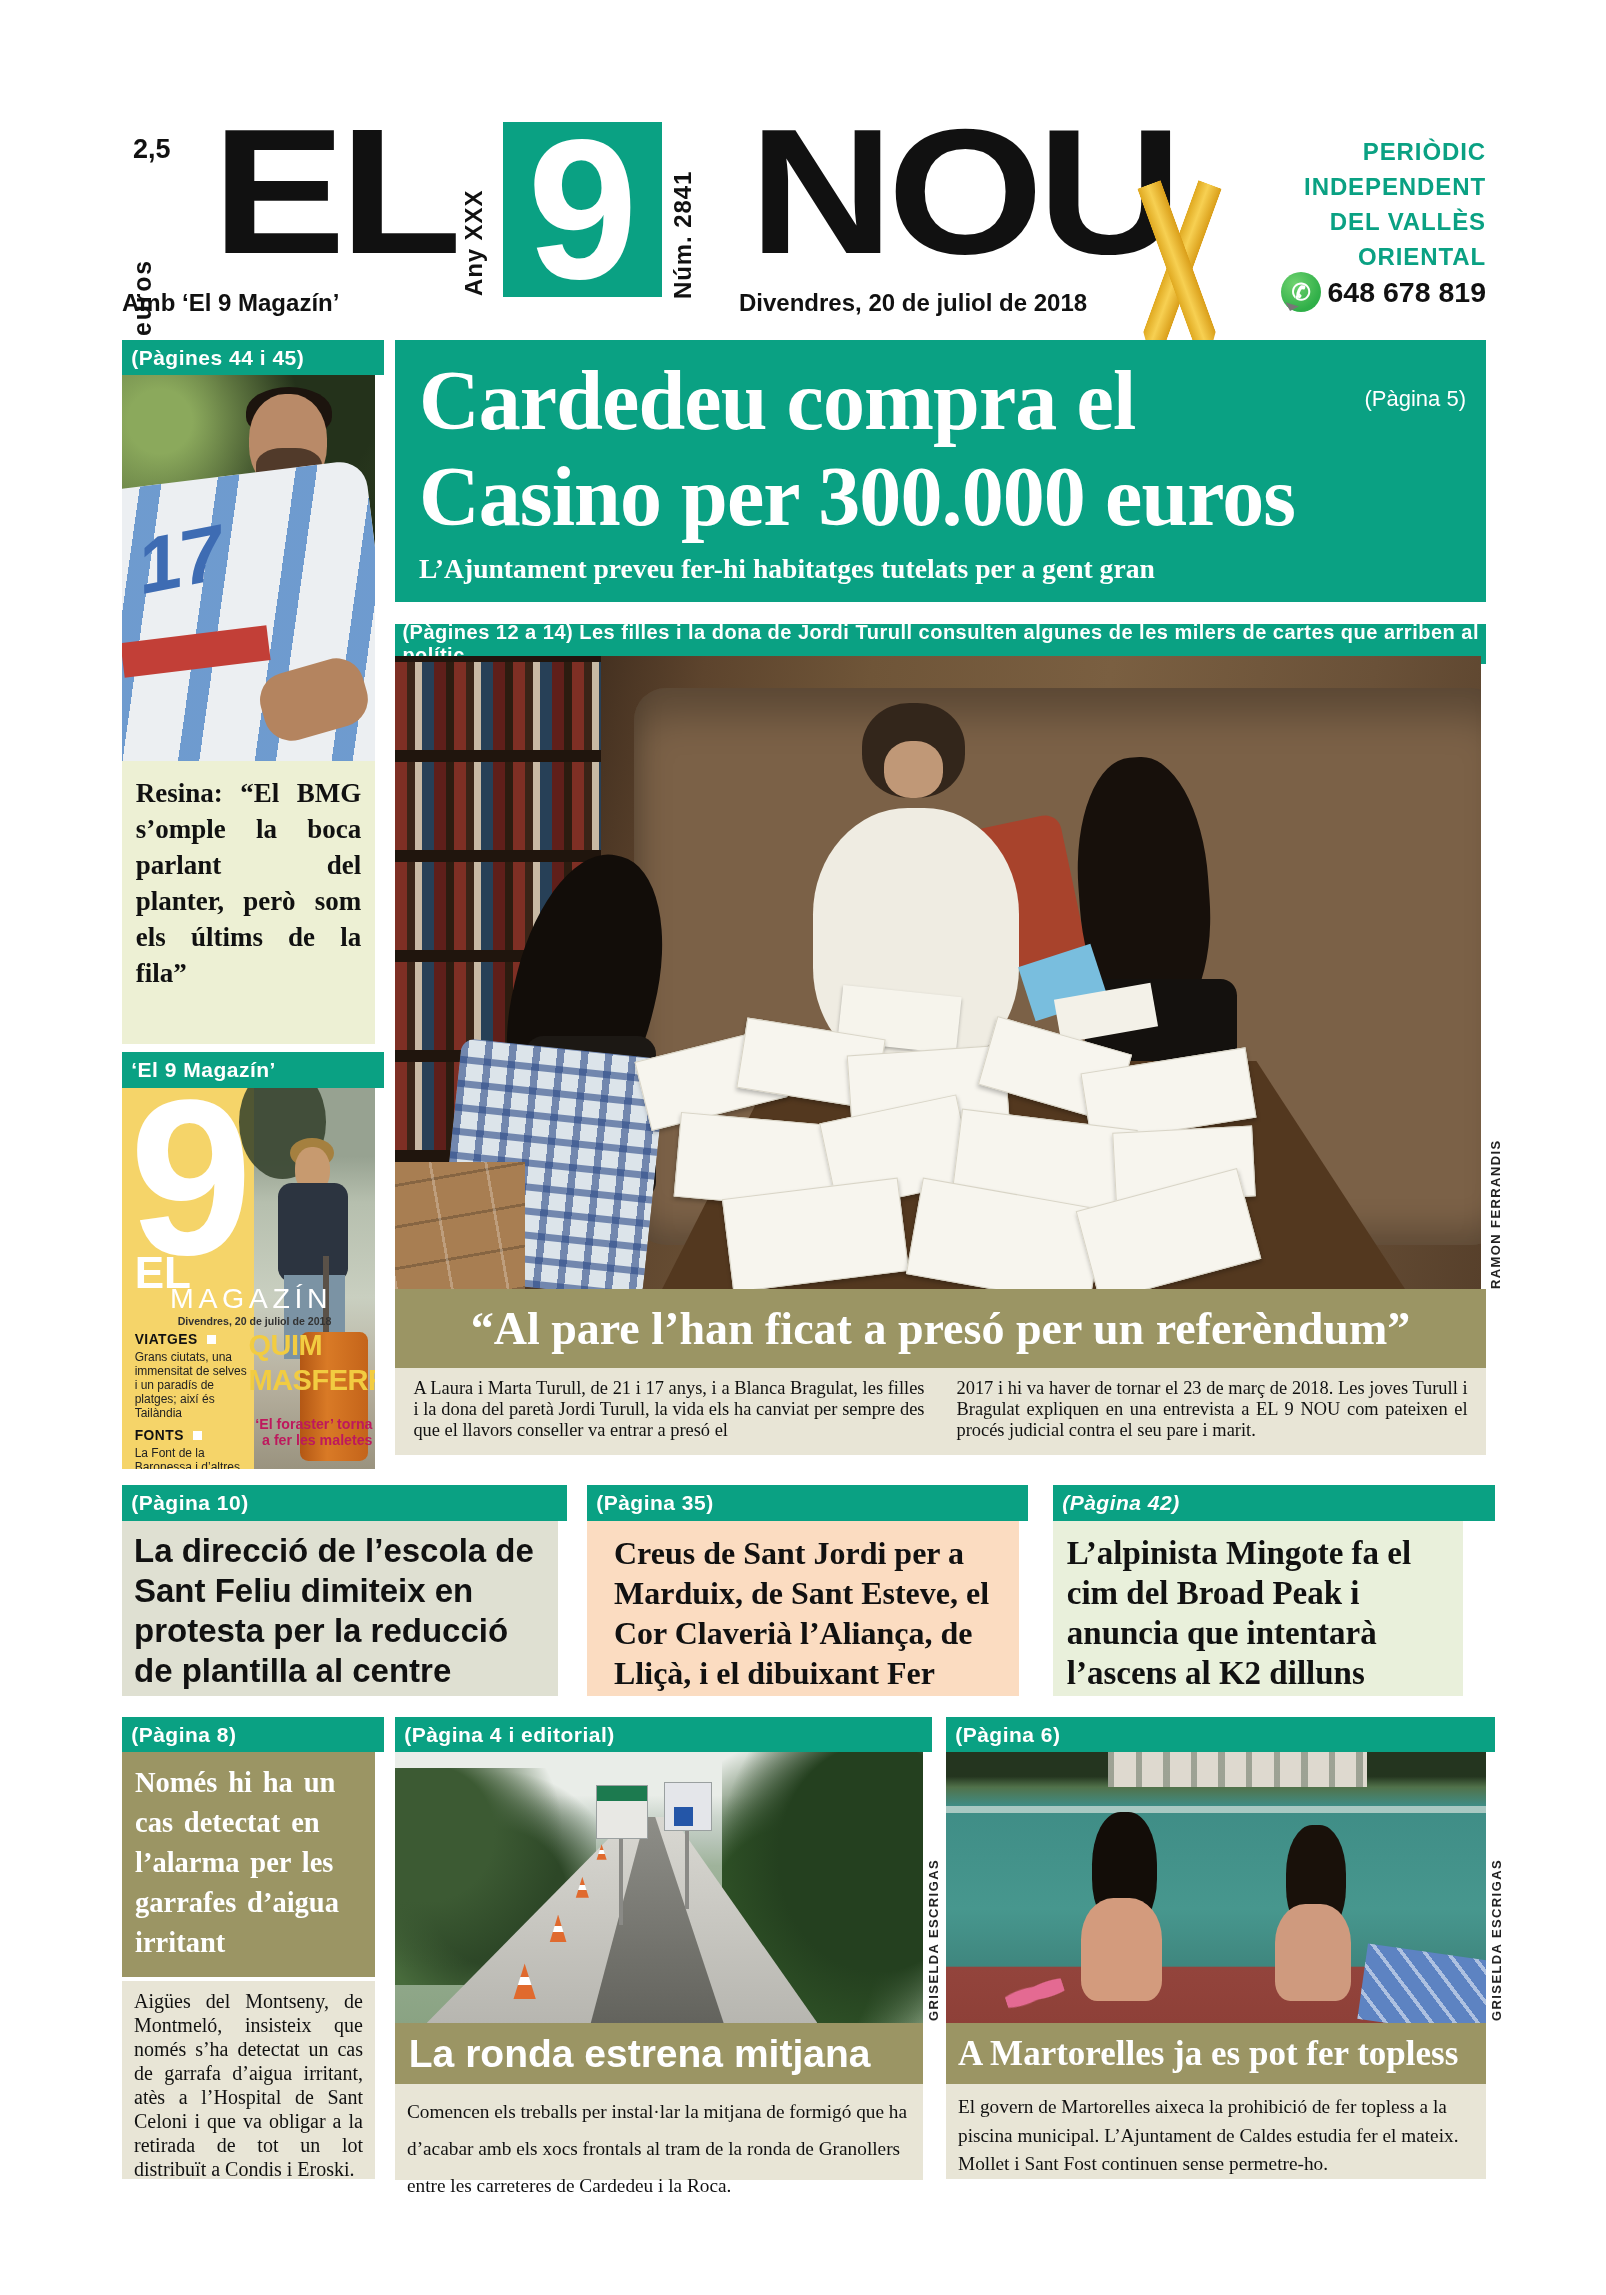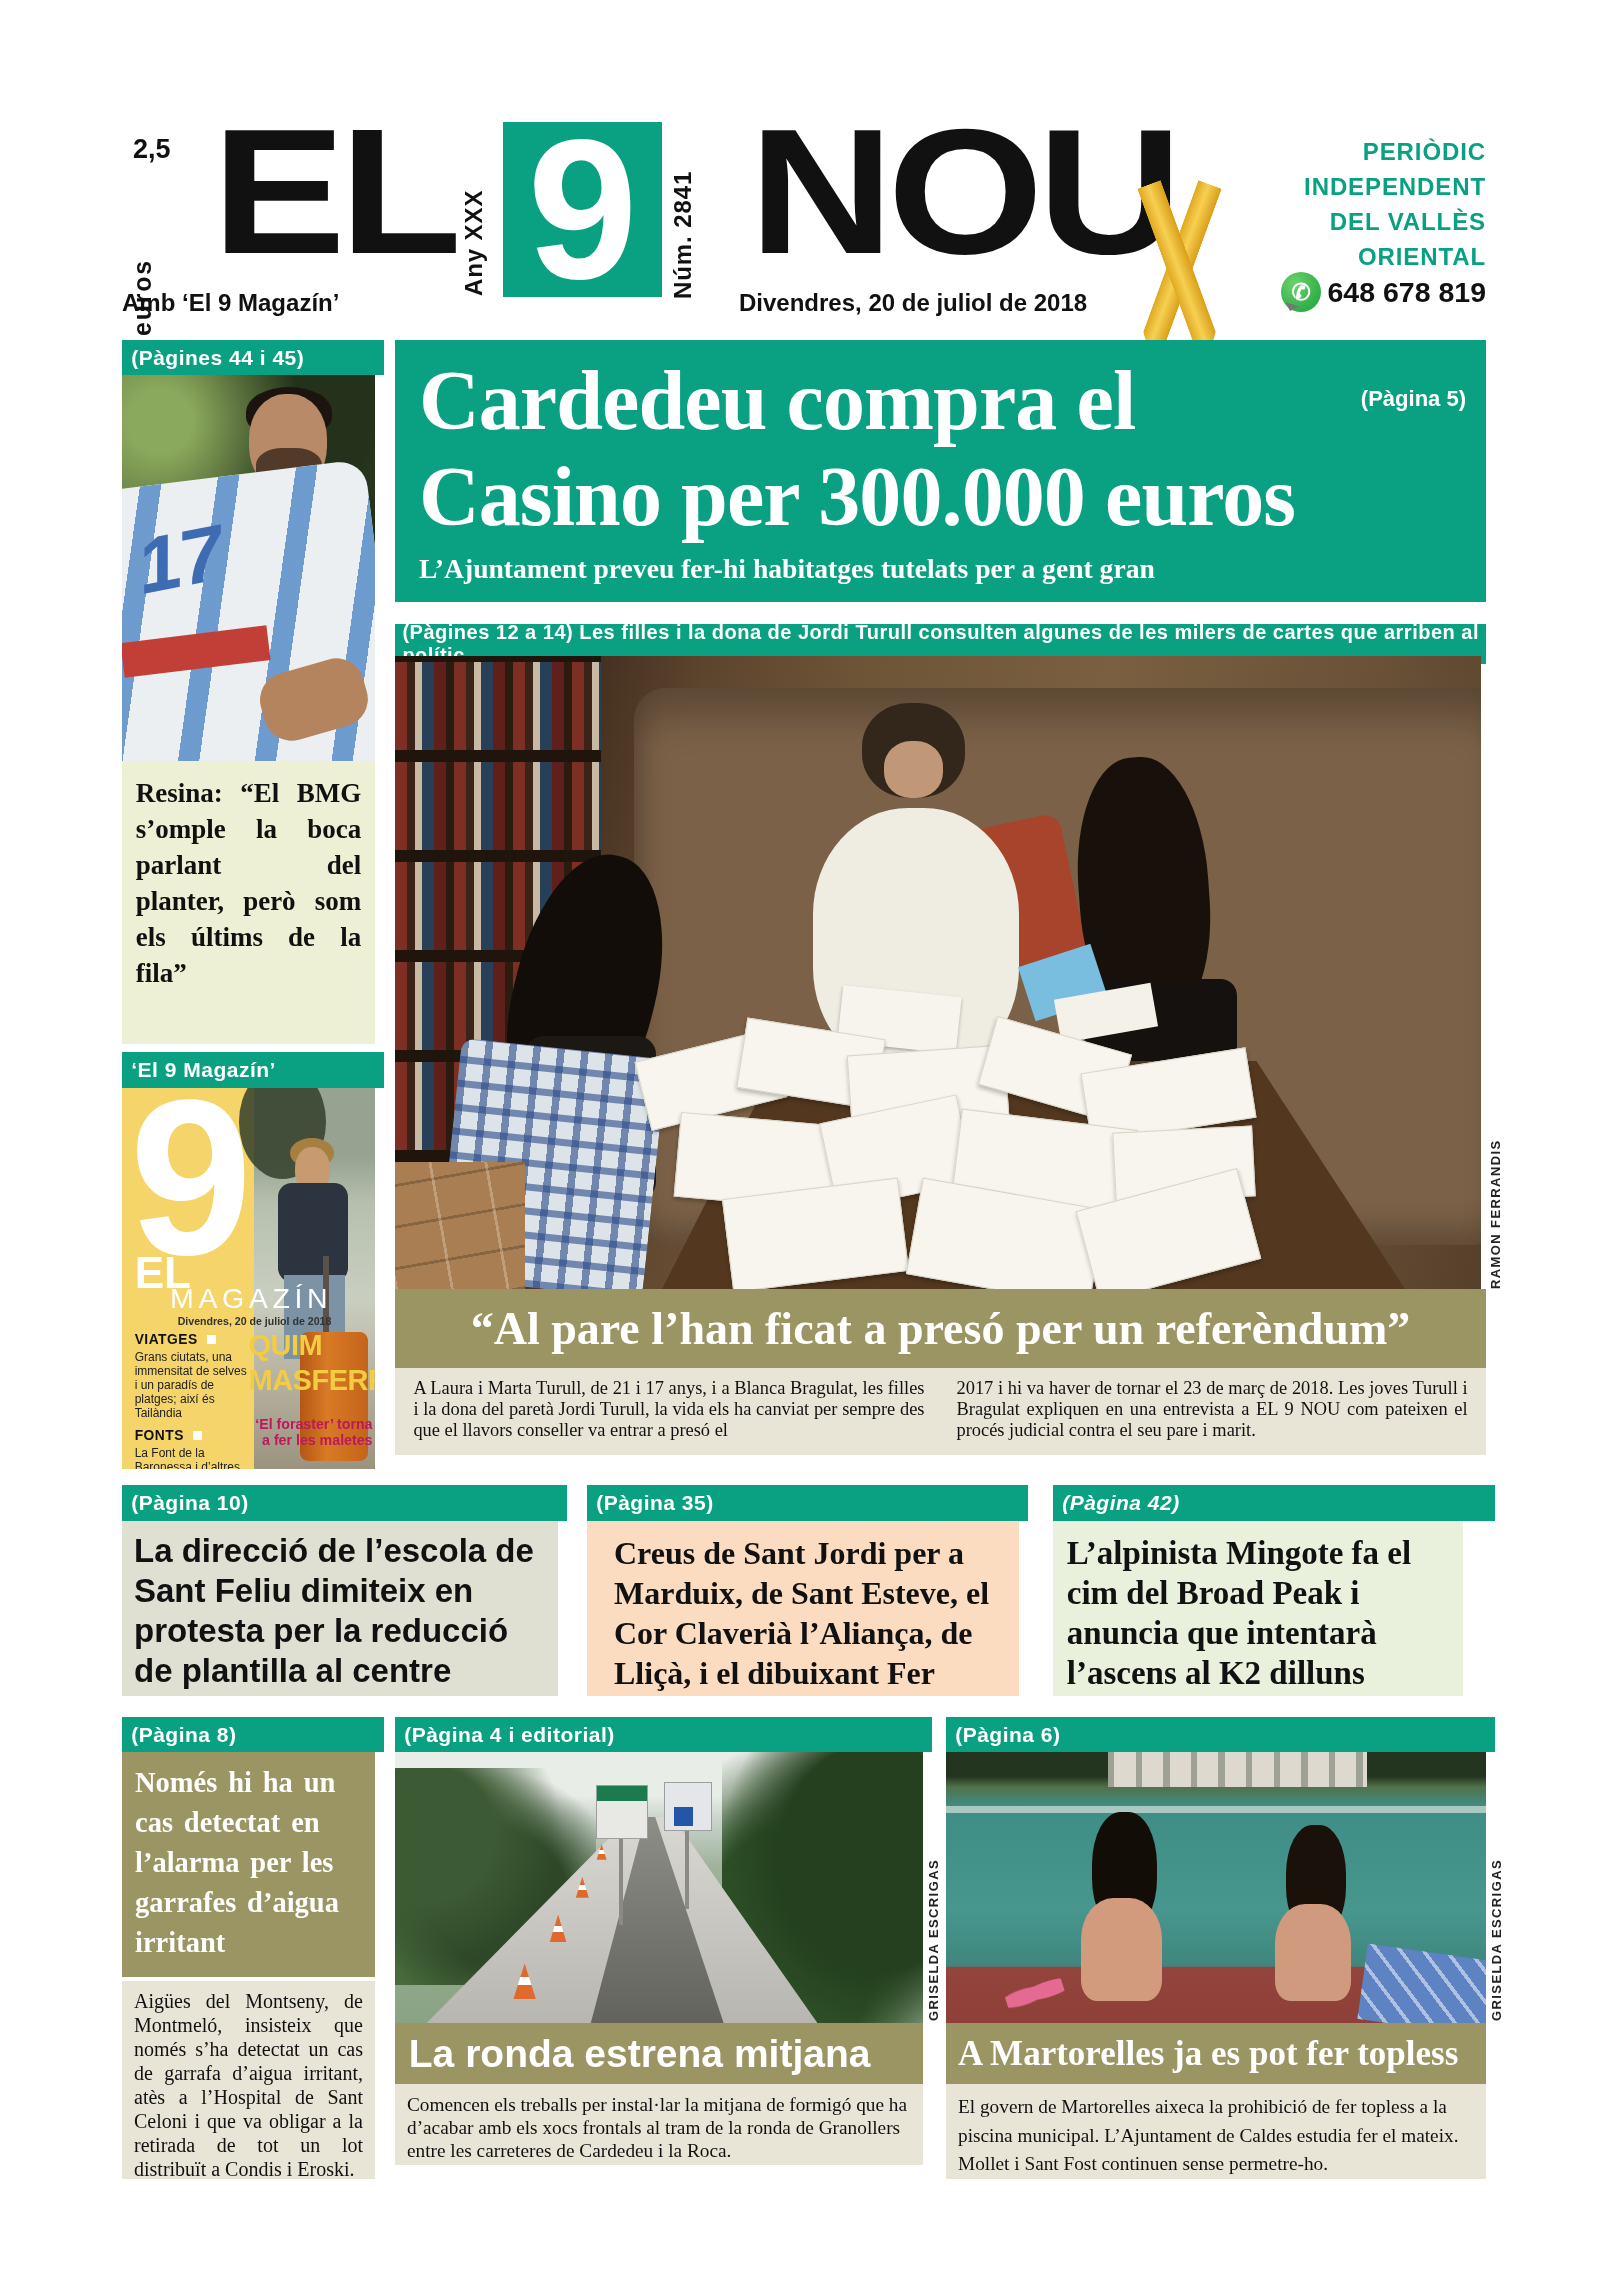--- a/index.html
+++ b/index.html
@@ -88,21 +88,21 @@
   .mag-sec h4 .sq{display:inline-block;width:9.2px;height:9.2px;background:#fff;margin-left:9.2px;}
   .mag-sec p{margin:0;font-size:12px;line-height:14.2px;color:#222;}
   .mag-feature{left:50%;top:63%;width:49%;font-size:29px;line-height:35px;font-weight:700;
      color:#f2cc41;z-index:4;letter-spacing:-0.5px;}
   .mag-fsub{left:50%;top:86%;width:49%;font-size:14.2px;font-weight:700;color:#be185d;z-index:4;text-align:right;}
 
   
   .lead-box{left:395px;top:340px;width:1091px;height:262px;background:#0aa183;}
   .lead-h{position:absolute;left:24px;top:13px;width:956px;color:#fff;font-weight:700;
      font-size:84px;line-height:96px;letter-spacing:-0.9px;}
-  .lead-pref{position:absolute;right:20px;top:46px;color:#fff;font-weight:700;font-size:22px;}
+  .lead-pref{position:absolute;right:20px;top:46px;color:#fff;font-weight:400;font-size:22px;}
   .lead-sub{position:absolute;left:24px;bottom:17.5px;color:#fff;font-weight:700;font-size:27.6px;}
   .lead-cap{left:395px;top:624px;width:1091px;height:40px;font-size:20px;padding-left:7.4px;box-sizing:border-box;}
   .lead-photo{left:395px;top:656px;width:1086px;height:633px;
      background:linear-gradient(100deg,#2f2117 0%,#3c2a1c 14%,#5d442d 26%,#6f5538 40%,#7a5f41 60%,#6a5138 82%,#57402b 100%);}
   .bookshelf{left:0;top:0;width:19%;height:80%;
      background:repeating-linear-gradient(0deg,#20150d 0 12px,transparent 12px 100px),
        repeating-linear-gradient(90deg,#7e2f24 0 12px,#3a2417 12px 20px,#c8b9a4 20px 27px,#274057 27px 39px,#5f1f1a 39px 51px,#2c1c10 51px 59px);}
   .couch{left:22%;top:5%;width:80%;height:88%;background:#7b6147;border-radius:32px;
      box-shadow:inset 0 27.6px 37px rgba(0,0,0,.25), inset 0 -18.4px 27.6px rgba(0,0,0,.2);}
   .pillow-red{left:53.5%;top:26%;width:9%;height:23%;background:#a8432c;border-radius:16.5px;transform:rotate(-12deg);}
@@ -182,22 +182,22 @@
   .cone3{left:29%;top:60%;width:20px;height:27.6px;} .cone4{left:22%;top:78%;width:27px;height:36px;}
   .sign-post{background:#8a8a86;}
   .post1{left:42.5%;top:30%;width:3.7px;height:34%;} .post2{left:55%;top:28%;width:3.7px;height:30%;}
   .sign1{left:38%;top:12%;width:10%;height:20%;background:#e8e8e4;border:1.8px solid #9aa0a0;
      box-sizing:border-box;}
   .sign1::after{content:"";position:absolute;left:0;top:0;width:100%;height:30%;background:#1c7a4f;}
   .sign2{left:51%;top:11%;width:9%;height:18%;background:#e4e6ea;border:1.8px solid #9aa0a0;box-sizing:border-box;}
   .sign2::after{content:"";position:absolute;left:20%;bottom:8%;width:40%;height:40%;background:#2456a8;}
   .c2-olive{left:395px;top:2023px;width:528px;height:61px;background:#9b9564;display:flex;align-items:center;
      padding-left:13.8px;box-sizing:border-box;color:#fff;font-weight:700;font-size:39px;}
-  .c2-body{left:395px;top:2084px;width:528px;height:81px;background:#e8e5d6;box-sizing:border-box;
-     padding:9.2px 12px;font-size:19.3px;line-height:23px;}
+  .c2-body{left:395px;top:2084px;width:528px;height:96px;background:#e8e5d6;box-sizing:border-box;
+     padding:9.2px 12px;font-size:19.3px;line-height:37px;}
   .c3-photo{left:946px;top:1752px;width:540px;height:271px;
      background:linear-gradient(180deg,#24351f 0 9%,#51724a 13%,#3f8d86 20%,#47978e 58%,#3f867e 79%,#93443c 79.5%,#8e4038 100%);}
   .pool-building{left:30%;top:0;width:48%;height:13%;background:#ded9cf;
      background-image:repeating-linear-gradient(90deg,rgba(60,80,60,.4) 0 6.4px,transparent 6.4px 27.6px);}
   .pool-edge{left:0;top:20%;width:100%;height:2.5%;background:rgba(240,240,235,.6);}
   .fig1-hair{left:27%;top:22%;width:12%;height:44%;background:#130d08;border-radius:44%;}
   .fig1-back{left:25%;top:54%;width:15%;height:38%;background:#d39b7d;border-radius:40% 40% 20% 20%;}
   .fig2-hair{left:63%;top:27%;width:11%;height:41%;background:#19110a;border-radius:44%;}
   .fig2-back{left:61%;top:56%;width:14%;height:36%;background:#cf9a7e;border-radius:40% 40% 20% 20%;}
   .flipflops{left:11%;top:84%;width:11%;height:10%;transform:rotate(-18deg);

